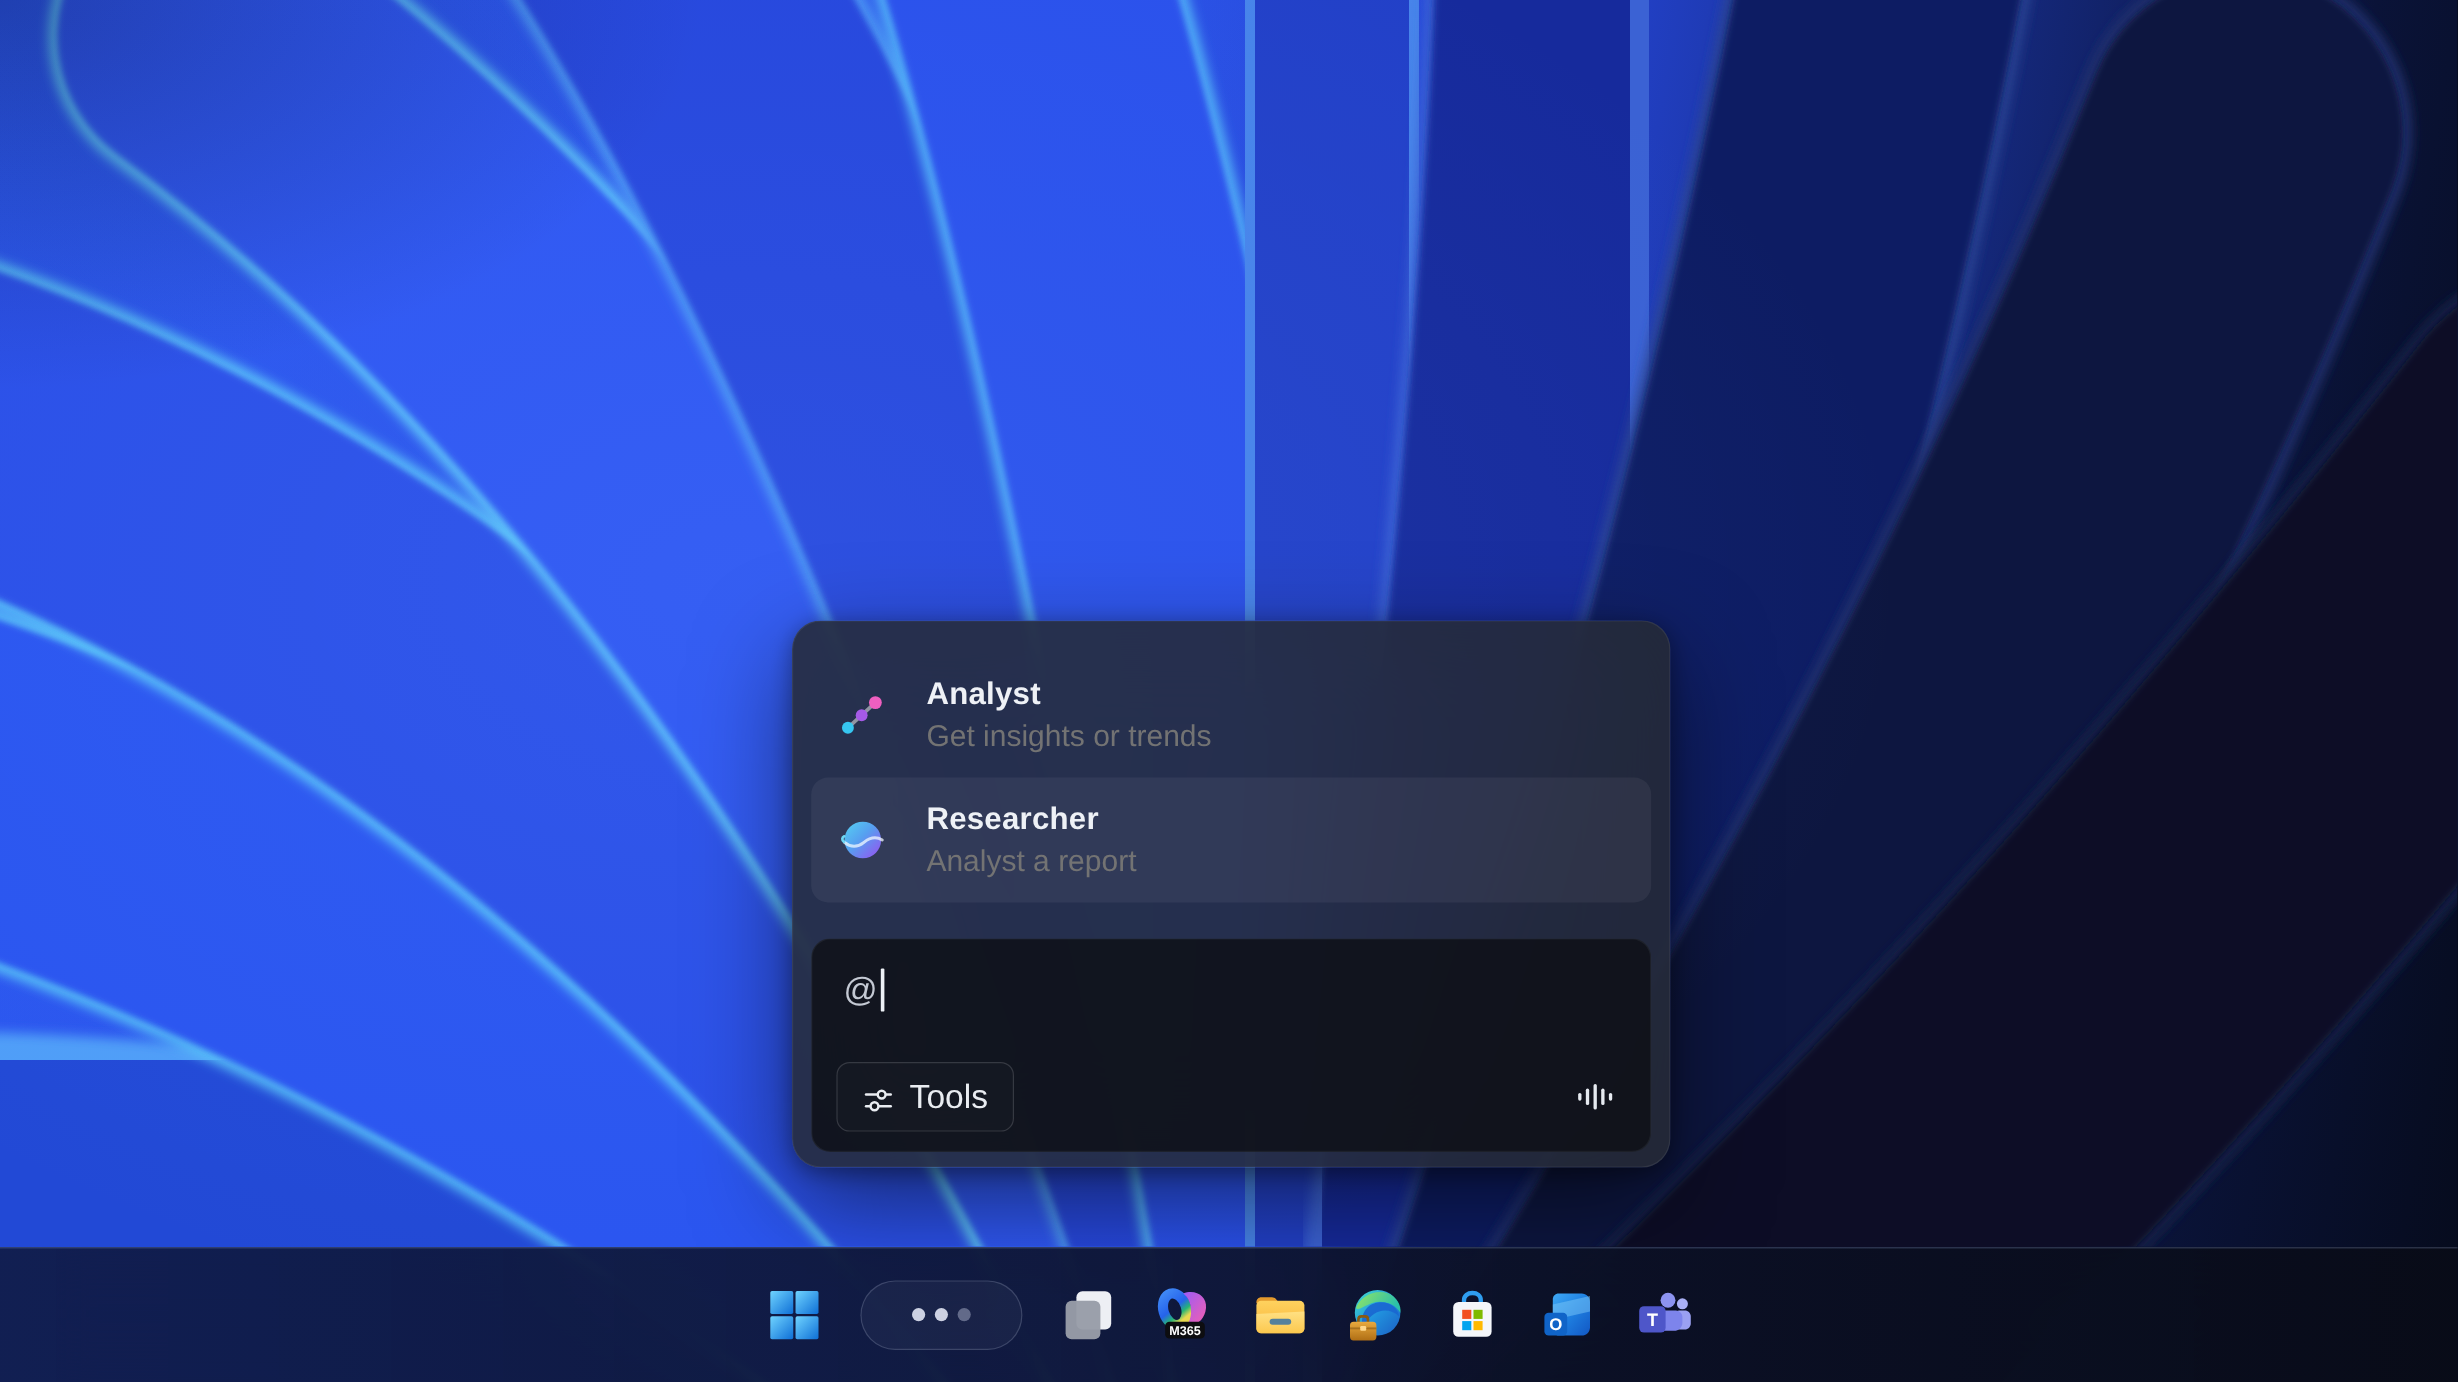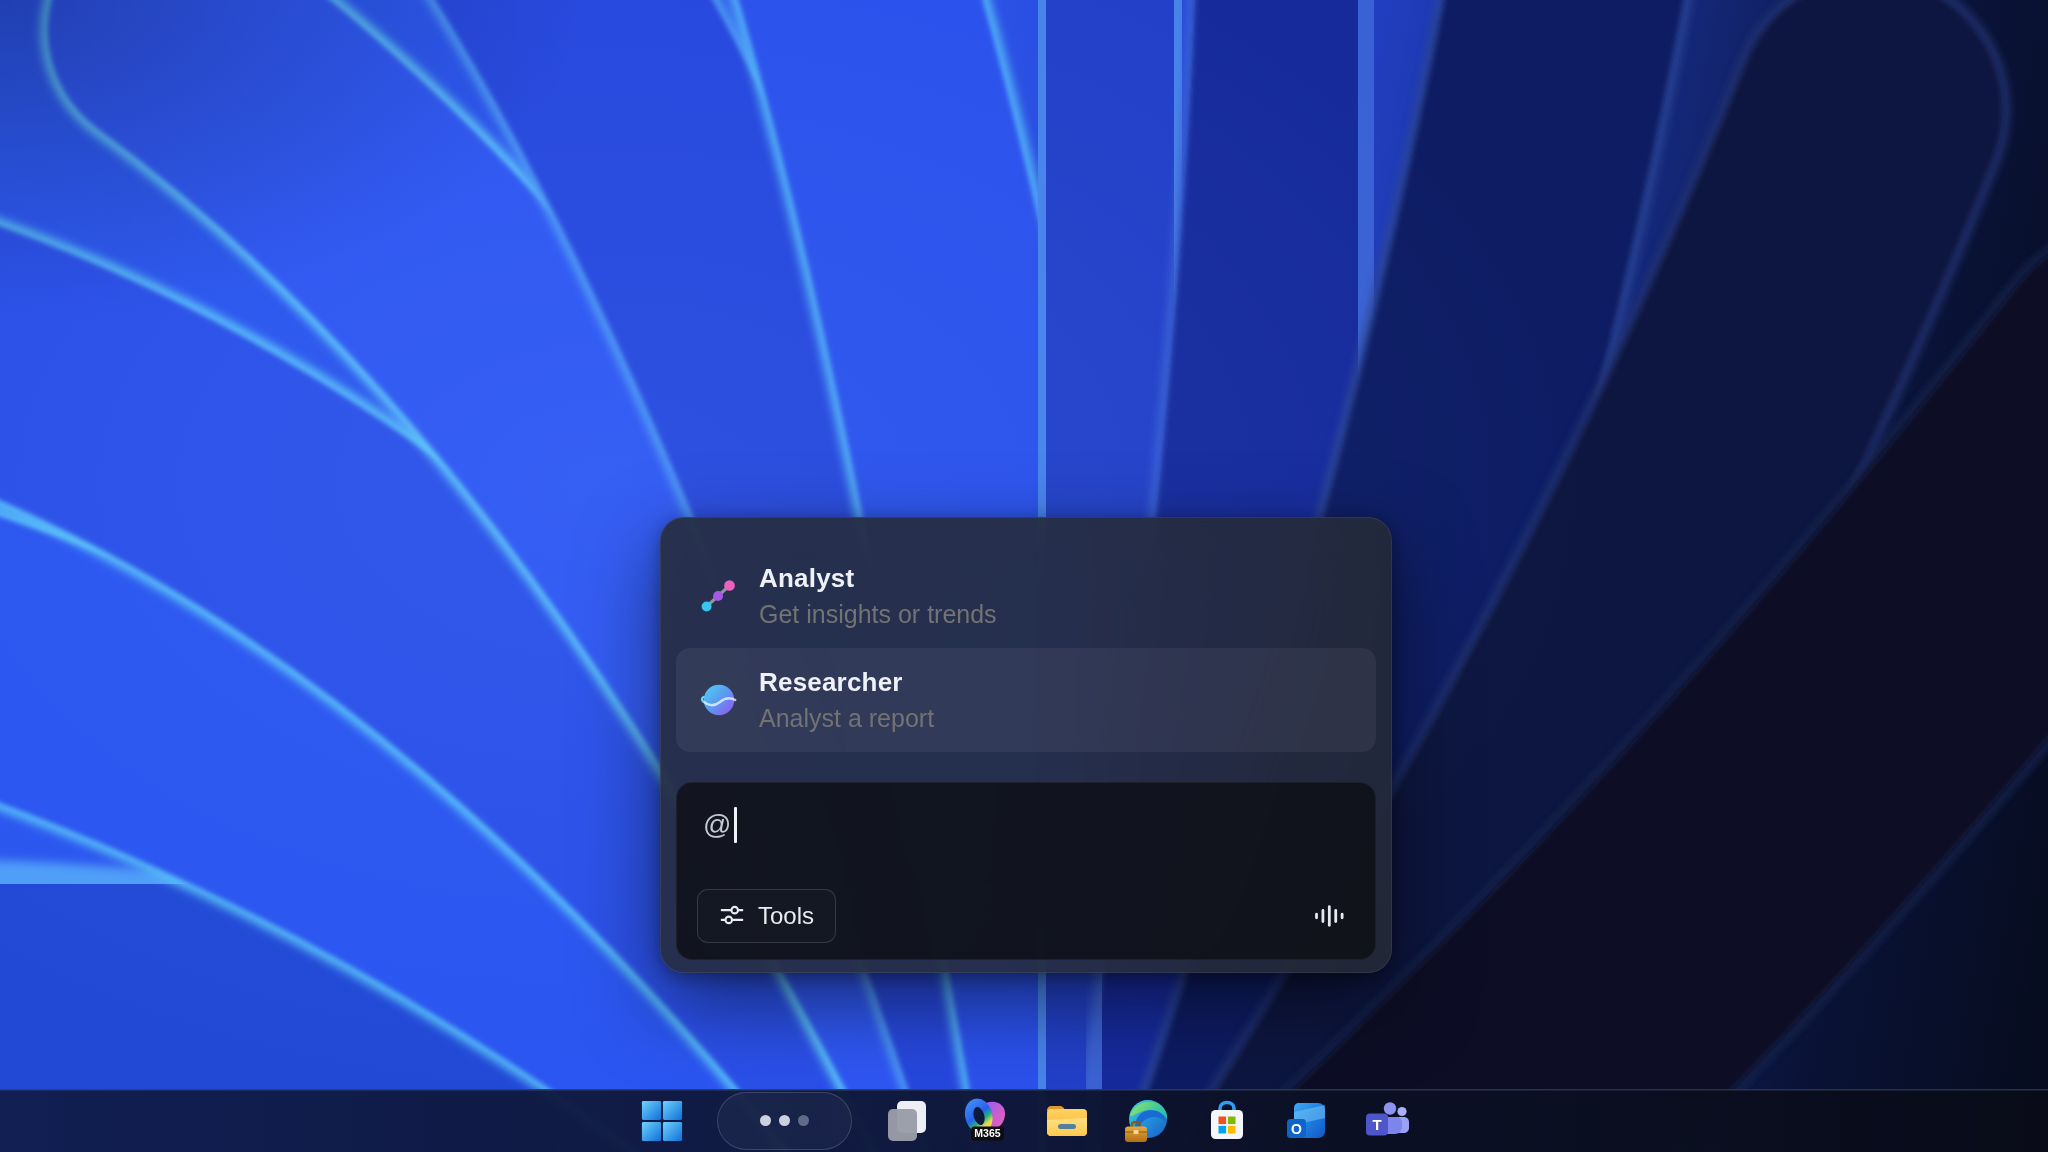--- a/index.html
+++ b/index.html
@@ -18,45 +18,45 @@
       radial-gradient(2400px 1600px at 52% 50%, transparent 62%, rgba(4,7,18,0.38) 100%); }
 
   
   .popup { position:absolute; left:660px; top:517px; width:732px; height:456px;
     border-radius:24px; background:rgba(37,42,54,0.88);
     backdrop-filter: blur(42px) saturate(118%); -webkit-backdrop-filter: blur(42px) saturate(118%);
     border:1px solid rgba(255,255,255,0.07);
     box-shadow:0 30px 80px rgba(0,0,0,0.5), 0 4px 18px rgba(0,0,0,0.35);
     padding:26px 15px 12px 15px; }
   .agent-row { height:104px; border-radius:14px; display:flex; align-items:center;
-    gap:19px; padding:0 22px; cursor:pointer; }
+    gap:32px; padding:0 22px; cursor:pointer; }
   .agent-row.selected { background:rgba(255,255,255,0.055); }
   .agent-icon { width:42px; height:42px; flex:none; }
   .agent-icon svg { width:100%; height:100%; display:block; }
   .agent-text { display:flex; flex-direction:column; }
   .agent-title { font-size:26px; font-weight:600; color:#eef1f6; letter-spacing:0.2px; line-height:1.2; }
   .agent-desc { font-size:25px; font-weight:400; color:#737373; margin-top:5px; line-height:1.2; }
 
   .composer { margin-top:30px; height:178px; border-radius:16px;
     background:rgba(14,16,22,0.82); border:1px solid rgba(255,255,255,0.055);
     position:relative; padding:24px 26px; }
   .composer-value { display:flex; align-items:center; font-size:28px; color:#c4c9d3; }
   .caret { width:3px; height:36px; background:#eef1f6; margin-left:3px; border-radius:1px; }
   .composer-bottom { position:absolute; left:20px; right:26px; bottom:16px;
     display:flex; justify-content:space-between; align-items:center; }
-  .tools-btn { display:flex; align-items:flex-start; gap:13px; padding:12px 21px;
+  .tools-btn { display:flex; align-items:flex-end; gap:13px; padding:12px 21px;
     border:1px solid rgba(255,255,255,0.14); border-radius:11px;
-    background:rgba(255,255,255,0.015); color:#e9ecf1; font-size:24px; cursor:pointer; }
+    background:rgba(255,255,255,0.015); color:#e9ecf1; font-size:28px; cursor:pointer; }
   .tools-btn svg { width:26px; height:26px; display:block; }
   .voice-btn { width:40px; height:40px; display:flex; align-items:center; justify-content:center;
     background:transparent; border:none; cursor:pointer; }
   .voice-btn svg { width:32px; height:32px; display:block; }
 
   
-  .taskbar { position:absolute; left:0; right:0; bottom:0; height:63px;
+  .taskbar { position:absolute; left:0; right:0; bottom:0; height:113px;
     display:flex; align-items:center; justify-content:center; gap:30px;
     background:linear-gradient(90deg, rgba(15,25,64,0.88) 0%, rgba(13,19,44,0.92) 50%, rgba(9,12,24,0.95) 100%);
     backdrop-filter: blur(34px); -webkit-backdrop-filter: blur(34px);
     box-shadow: inset 0 1.5px 0 rgba(160,180,230,0.22); }
   .tb-btn { width:50px; height:50px; display:flex; align-items:center; justify-content:center;
     border-radius:8px; background:transparent; border:none; cursor:pointer; }
   .tb-btn svg { width:46px; height:46px; display:block; }
   .tb-btn.start svg { width:44px; height:44px; }
   .search-pill { width:135px; height:58px; border-radius:29px; flex:none;
     border:1.5px solid rgba(200,210,235,0.20); background:rgba(255,255,255,0.04);

